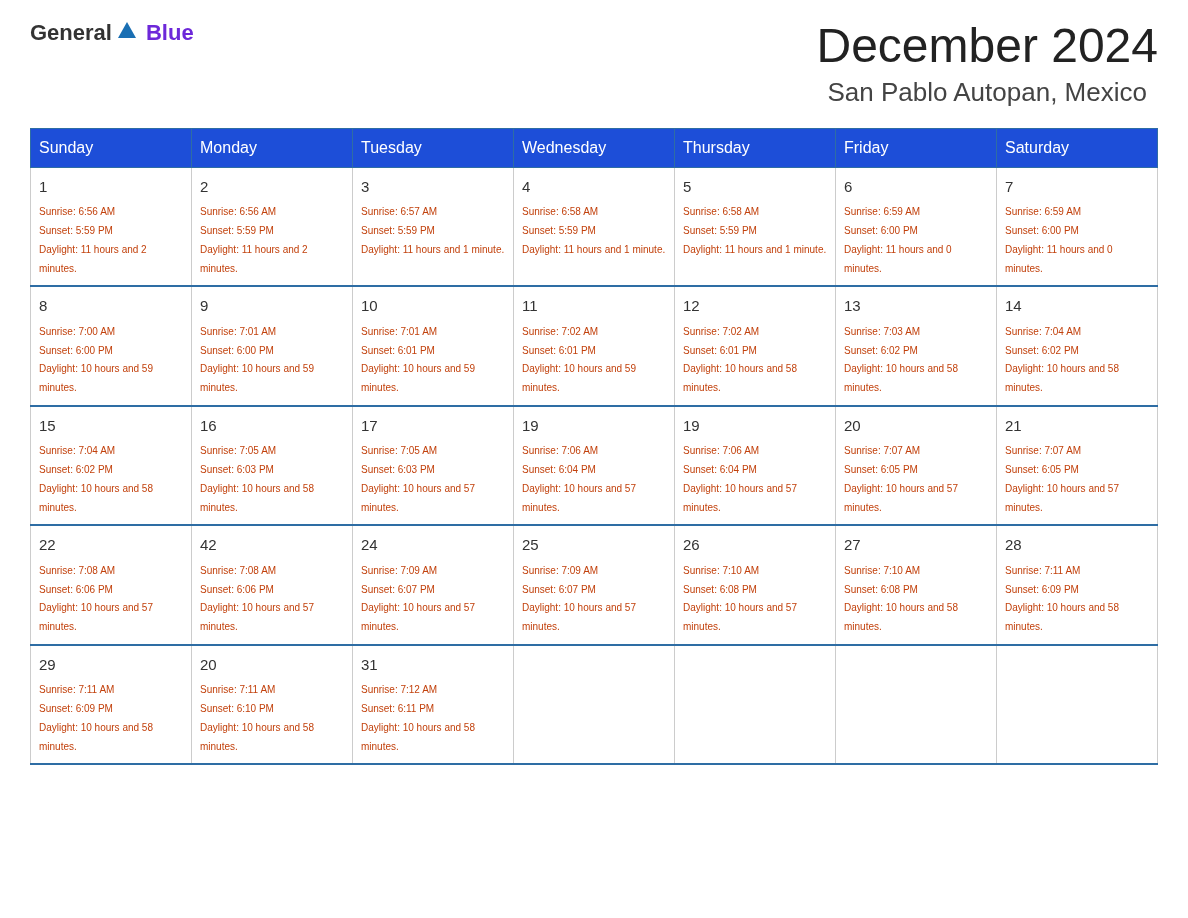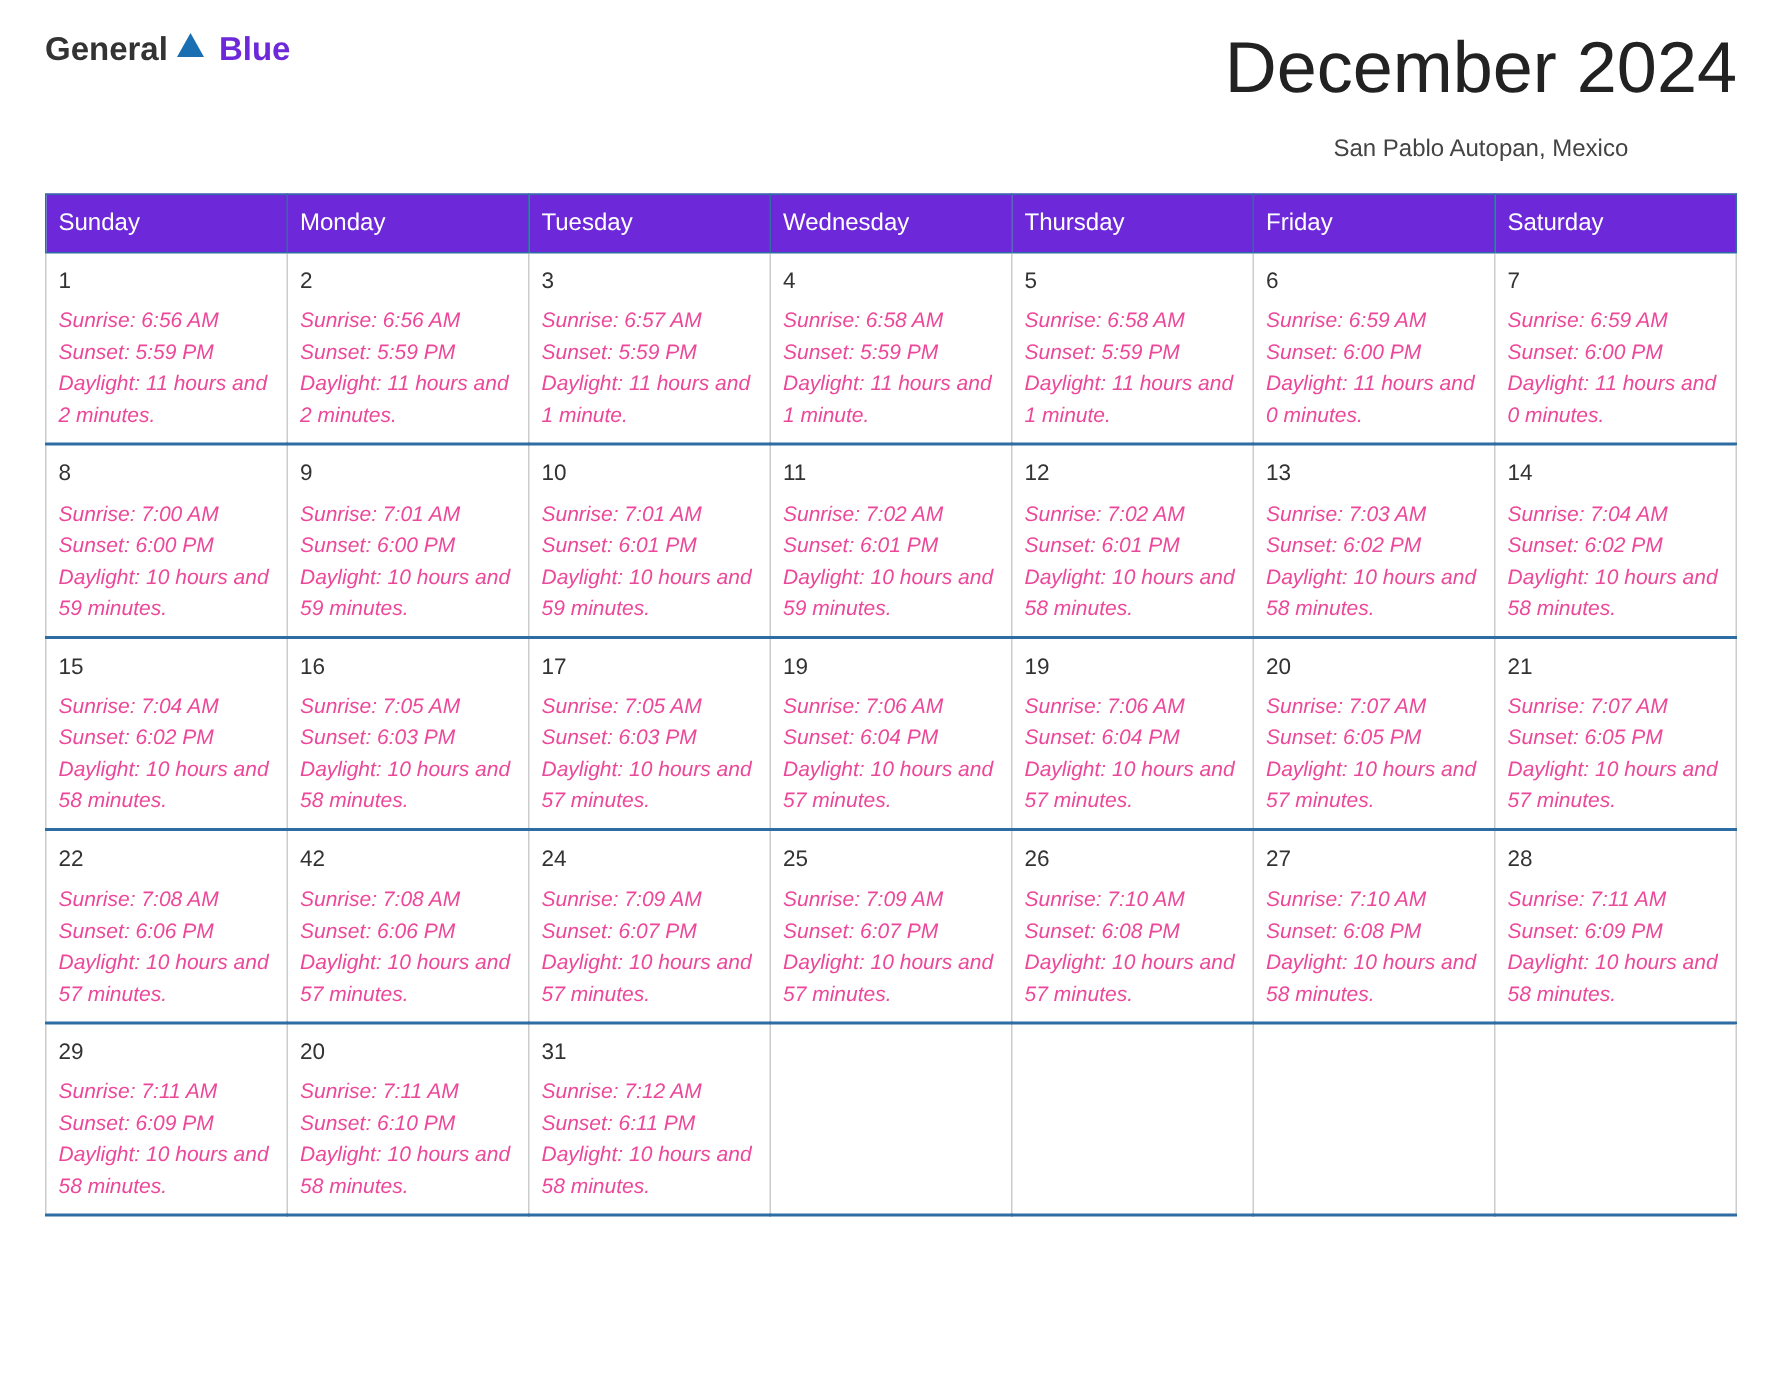--- a/index.html
+++ b/index.html
@@ -33,31 +33,31 @@
     .title-area {
       text-align: center;
     }
     .calendar-title {
       font-size: 48px;
       font-weight: normal;
       color: #222;
       line-height: 1.1;
     }
     .calendar-subtitle {
-      font-size: 16px;
+      font-size: 26px;
       color: #444;
-      margin-top: 18px;
+      margin-top: 4px;
     }
     table {
       width: 100%;
       border-collapse: collapse;
       table-layout: fixed;
     }
     thead tr th {
-      background-color: #6d28d9;
+      background-color: #1d4ed8;
       color: #fff;
       padding: 10px 8px;
       font-size: 16px;
       font-weight: normal;
       text-align: left;
       border: 1px solid #2e6da4;
     }
     tbody tr td {
       vertical-align: top;
       padding: 8px;
@@ -71,23 +71,22 @@
     tbody tr {
       border-bottom: 2px solid #2e6da4;
     }
     .day-number {
       font-size: 15px;
       font-weight: normal;
       display: block;
       margin-bottom: 4px;
     }
     .day-info {
-      font-size: 14px;
-      color: #ec4899;
-      font-style: italic;
+      font-size: 10px;
+      color: #c2410c;
     }
     td.empty {
       background: #fff;
     }
   </style>
 </head>
 <body>
 
 <div class="header">
   <div class="logo">

